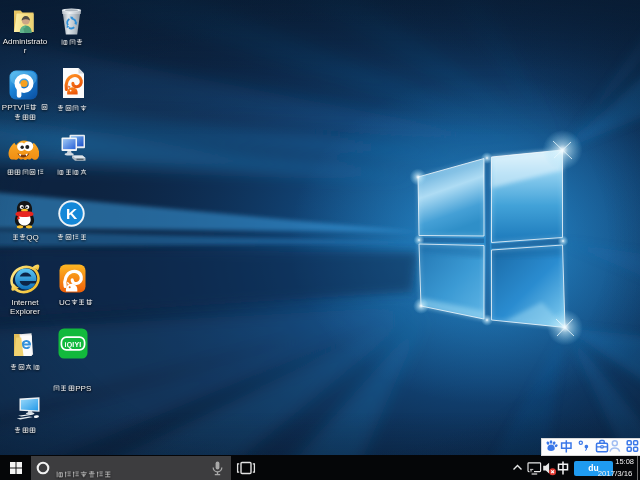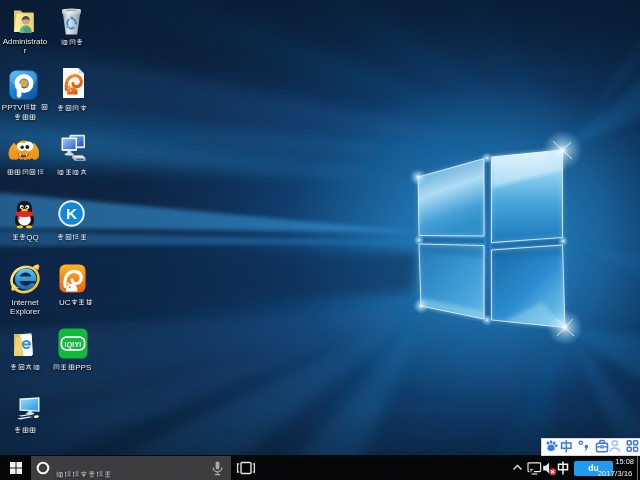--- a/index.html
+++ b/index.html
@@ -420,21 +420,21 @@
       </svg></div>
 <div class="lbl" style="left:-7px;top:362.5px"><svg class="g" style="width:7px;height:8px;vertical-align:-1px" viewBox="0 0 10 10">
         <path d="M2 2H8 M5 0.8V4 M1.2 4.2H8.8 M2.5 6H7.5 M2.5 8.5H7.5" fill="none" stroke="#f2f2f2" stroke-width="1.0"></path>
       </svg><svg class="g" style="width:7px;height:8px;vertical-align:-1px" viewBox="0 0 10 10">
         <path d="M1.5 1.5H8.5V8.5H1.5Z M3.5 4H6.5V6.5H3.5Z" fill="none" stroke="#f2f2f2" stroke-width="1.0"></path>
       </svg><svg class="g" style="width:7px;height:8px;vertical-align:-1px" viewBox="0 0 10 10">
         <path d="M1.5 3H8.5 M5 1V3 M4.5 3.2L1.5 9 M5.5 3.2L8.5 9 M3 6.5H7" fill="none" stroke="#f2f2f2" stroke-width="1.0"></path>
       </svg><svg class="g" style="width:7px;height:8px;vertical-align:-1px" viewBox="0 0 10 10">
         <path d="M1.5 1.5V9 M4 3H8.5V8.5H4Z M6.2 3V8.5" fill="none" stroke="#f2f2f2" stroke-width="1.0"></path>
       </svg></div>
-<div class="lbl" style="left:40px;top:363px"><svg class="g" style="width:7px;height:8px;vertical-align:-1px" viewBox="0 0 10 10">
+<div class="lbl" style="left:40px;top:384px"><svg class="g" style="width:7px;height:8px;vertical-align:-1px" viewBox="0 0 10 10">
         <path d="M1.5 2V9 M8.5 2V9 M1.5 2H8.5 M3.5 4.5H6.5 M3.5 6.5H6.5" fill="none" stroke="#f2f2f2" stroke-width="1.0"></path>
       </svg><svg class="g" style="width:7px;height:8px;vertical-align:-1px" viewBox="0 0 10 10">
         <path d="M1.5 2H8.5 M1.5 5H8.5 M1.5 8.5H8.5 M5 2V8.5" fill="none" stroke="#f2f2f2" stroke-width="1.0"></path>
       </svg><svg class="g" style="width:7px;height:8px;vertical-align:-1px" viewBox="0 0 10 10">
         <path d="M1.5 2H8.5V8.5H1.5Z M5 2V8.5 M1.5 5.2H8.5" fill="none" stroke="#f2f2f2" stroke-width="1.0"></path>
       </svg>PPS</div>
 <div class="lbl" style="left:-7px;top:426px"><svg class="g" style="width:7px;height:8px;vertical-align:-1px" viewBox="0 0 10 10">
         <path d="M2 2H8 M5 0.8V4 M1.2 4.2H8.8 M2.5 6H7.5 M2.5 8.5H7.5" fill="none" stroke="#f2f2f2" stroke-width="1.0"></path>
       </svg><svg class="g" style="width:7px;height:8px;vertical-align:-1px" viewBox="0 0 10 10">
         <path d="M1.5 2H8.5V8.5H1.5Z M5 2V8.5 M1.5 5.2H8.5" fill="none" stroke="#f2f2f2" stroke-width="1.0"></path>

